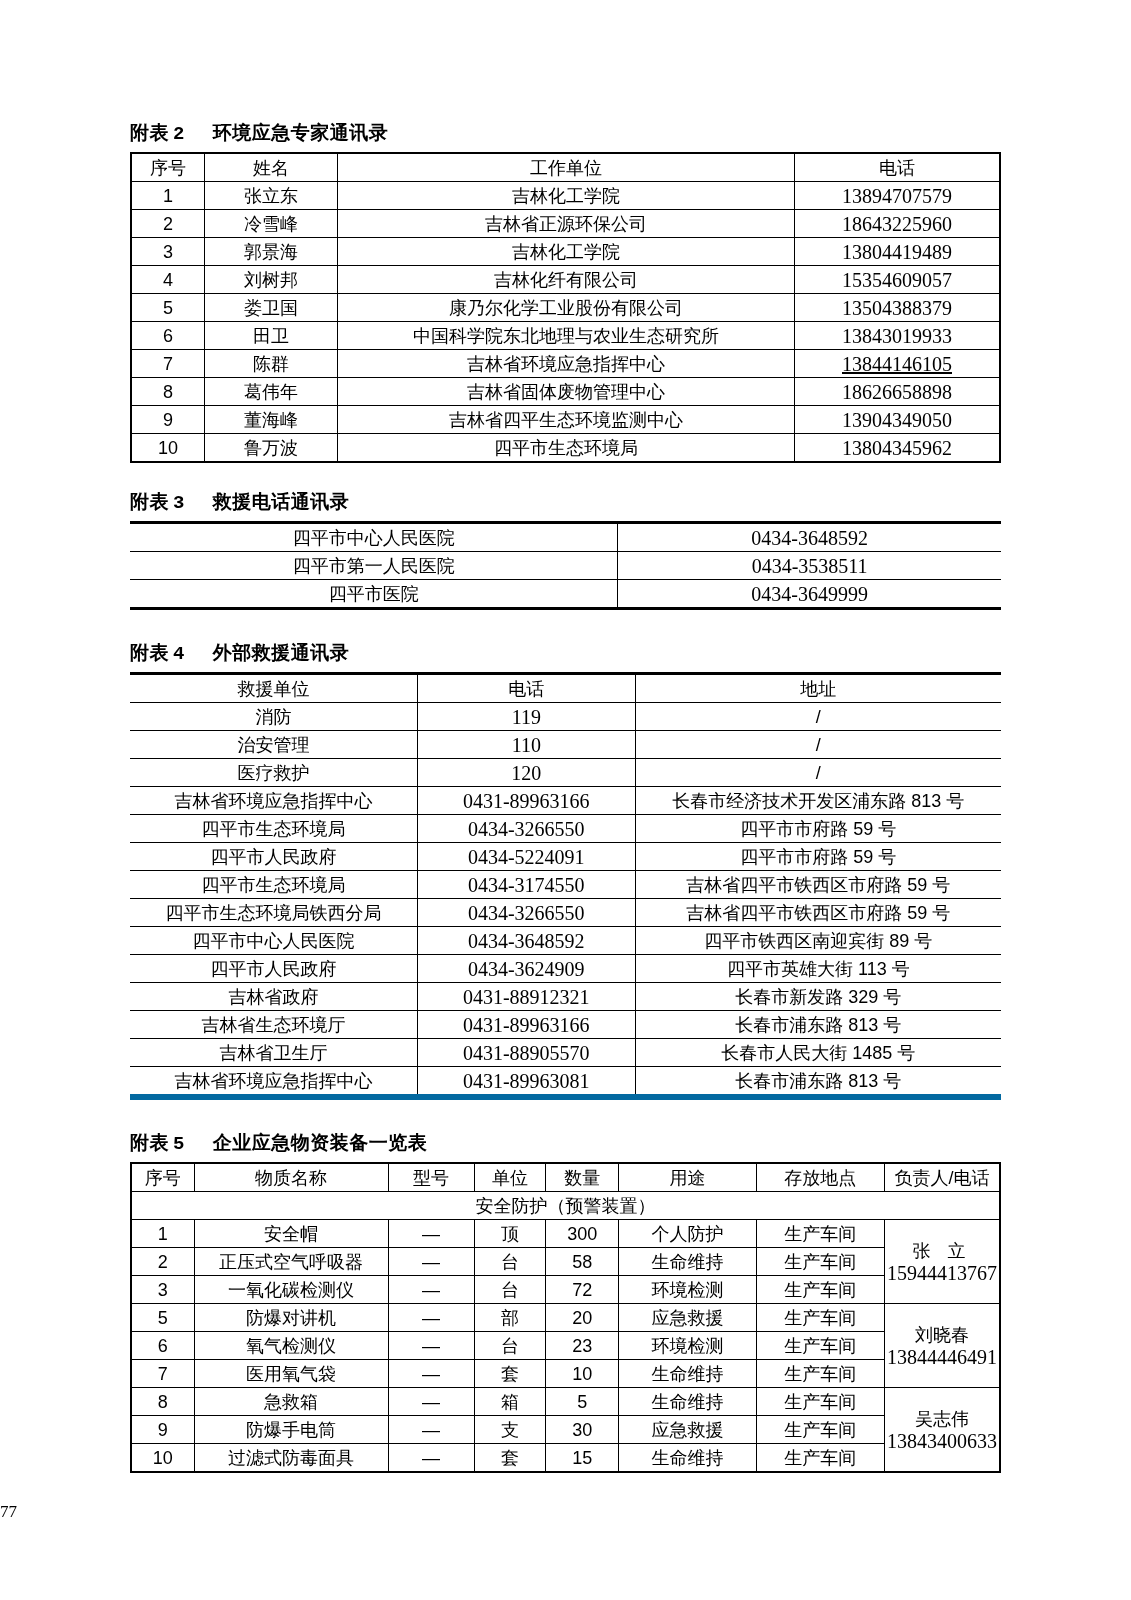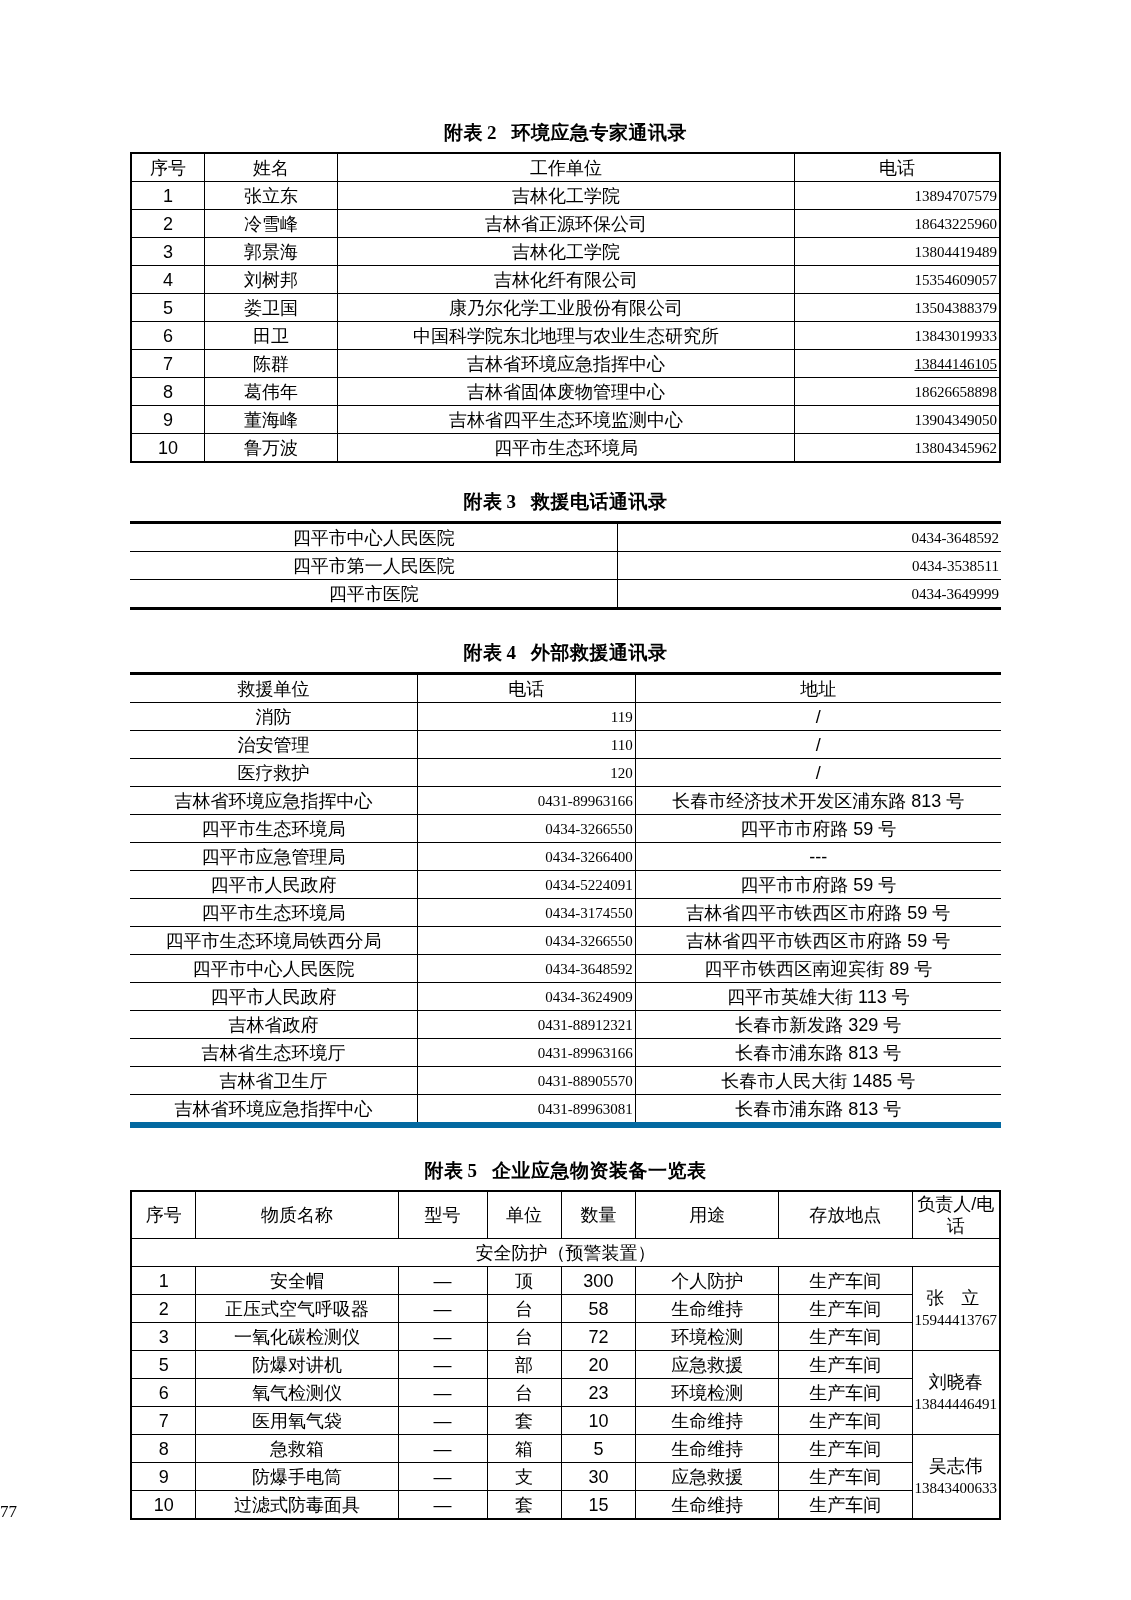--- a/index.html
+++ b/index.html
@@ -14,26 +14,26 @@
     color: #000000;
   }
   .page {
     position: relative;
     width: 1131px;
     height: 1600px;
     box-sizing: border-box;
     padding: 120px 130px 0 130px;
   }
   .tbl-title {
-    text-align: center;
+    text-align: left;
     font-weight: bold;
     font-size: 19px;
     letter-spacing: 0.5px;
     margin: 0 0 6px 0;
-    font-family: Liberation Serif, serif;
+    font-family: Liberation Mono, monospace;
   }
   .tbl-title .num {
     margin: 0 4px;
   }
   table {
     border-collapse: collapse;
     width: 100%;
     font-size: 18px;
     font-family: "Liberation Sans", "DejaVu Sans", sans-serif;
     padding-left: 24px;
@@ -41,22 +41,21 @@
   table td, table th {
     border: 1px solid #000000;
     text-align: center;
     padding: 1px 2px;
     height: 25px;
     line-height: 22px;
     font-weight: normal;
   }
   .phone-cell {
     font-family: "Liberation Serif", "DejaVu Serif", serif;
-    font-size: 15px;
-    text-align: right;
+    font-size: 20px;
   }
   .underline-phone {
     text-decoration: underline;
   }
   .sec {
     margin-bottom: 26px;
   }
   .sec2 { margin-bottom: 30px; }
   
   .t3 td {
@@ -236,25 +235,20 @@
           <td>吉林省环境应急指挥中心</td>
           <td class="phone-cell">0431-89963166</td>
           <td>长春市经济技术开发区浦东路 813 号</td>
         </tr>
         <tr>
           <td>四平市生态环境局</td>
           <td class="phone-cell">0434-3266550</td>
           <td>四平市市府路 59 号</td>
         </tr>
         <tr>
-          <td>四平市应急管理局</td>
-          <td class="phone-cell">0434-3266400</td>
-          <td>---</td>
-        </tr>
-        <tr>
           <td>四平市人民政府</td>
           <td class="phone-cell">0434-5224091</td>
           <td>四平市市府路 59 号</td>
         </tr>
         <tr>
           <td>四平市生态环境局</td>
           <td class="phone-cell">0434-3174550</td>
           <td>吉林省四平市铁西区市府路 59 号</td>
         </tr>
         <tr>

